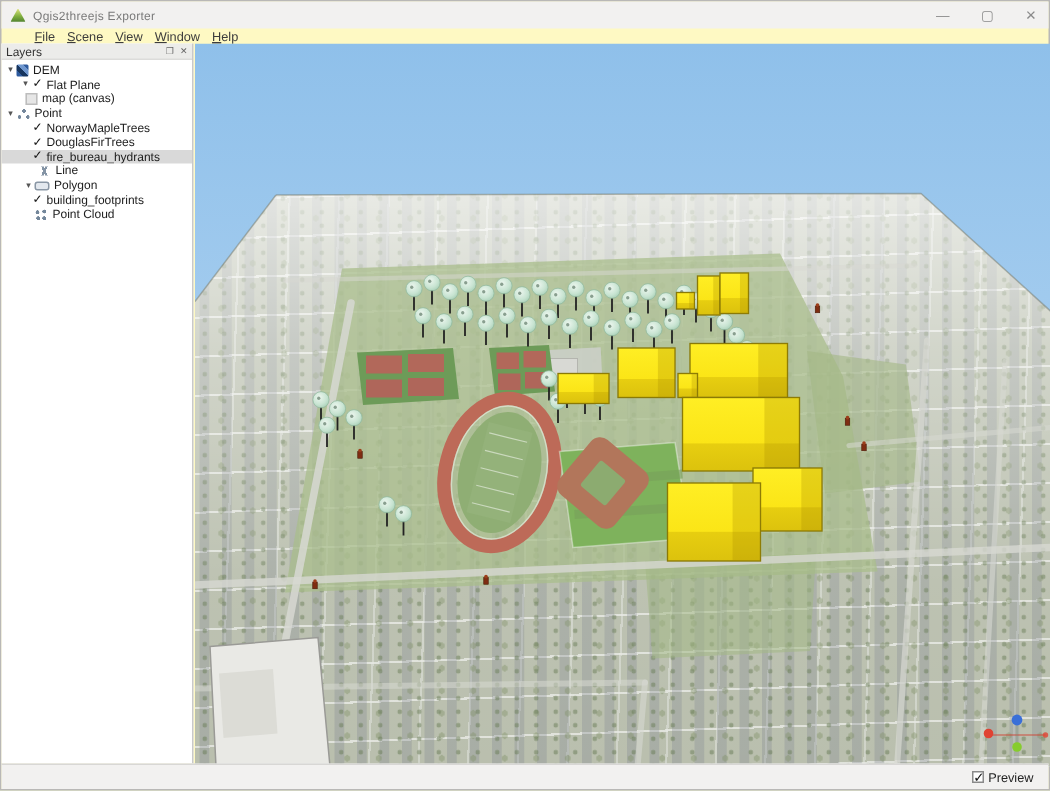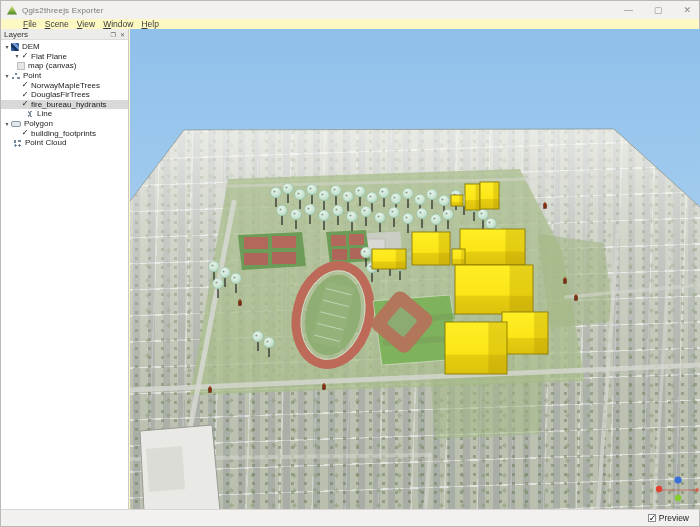--- a/index.html
+++ b/index.html
@@ -141,31 +141,31 @@
         <div class="lrow selected" style="padding-left: 12px;">
           <span class="slot-arrow"></span>
           <span class="check">✓</span>
           <span class="llabel bold">fire_bureau_hydrants</span>
         </div>
         <div class="lrow" style="padding-left: 16px;">
           <span class="slot-arrow"></span>
           <span class="ic ic-line"></span>
           <span class="llabel">Line</span>
         </div>
-        <div class="lrow" style="padding-left: 2px;">
+        <div class="lrow" style="padding-left: 14px;">
           <span class="slot-arrow">▾</span>
           <span class="ic ic-polygon"></span>
           <span class="llabel">Polygon</span>
         </div>
         <div class="lrow" style="padding-left: 12px;">
           <span class="slot-arrow"></span>
           <span class="check">✓</span>
           <span class="llabel bold">building_footprints</span>
         </div>
-        <div class="lrow" style="padding-left: 4px;">
+        <div class="lrow" style="padding-left: 14px;">
           <span class="slot-arrow"></span>
           <span class="ic ic-pointcloud"></span>
           <span class="llabel">Point Cloud</span>
         </div>
       </div>
   </div>
 
   <div id="viewport">
     <div id="sky"></div>
     <div id="plane"></div>

